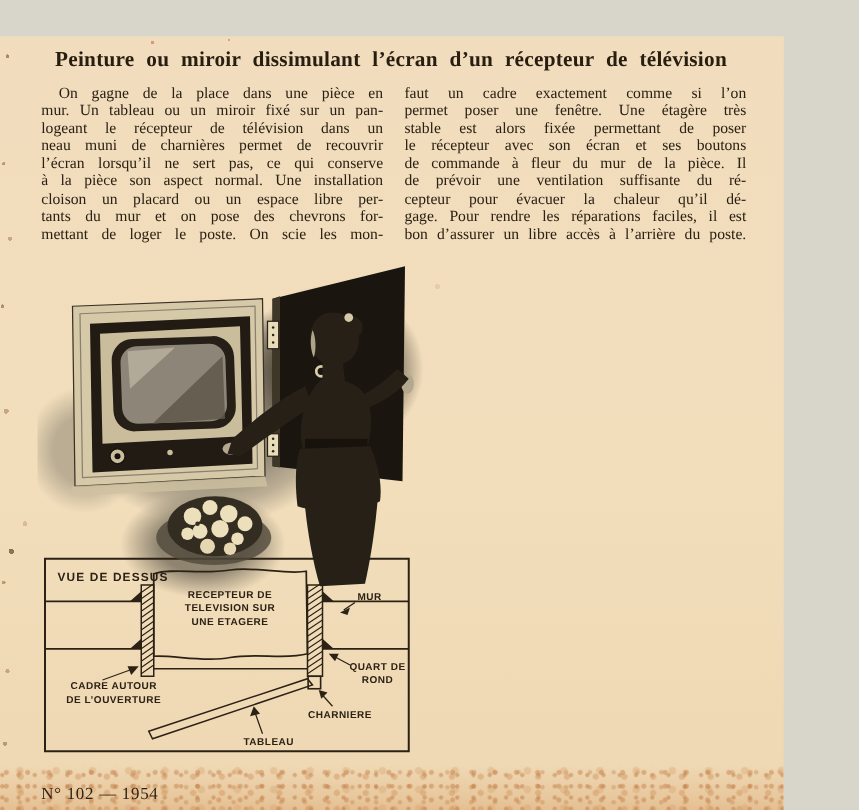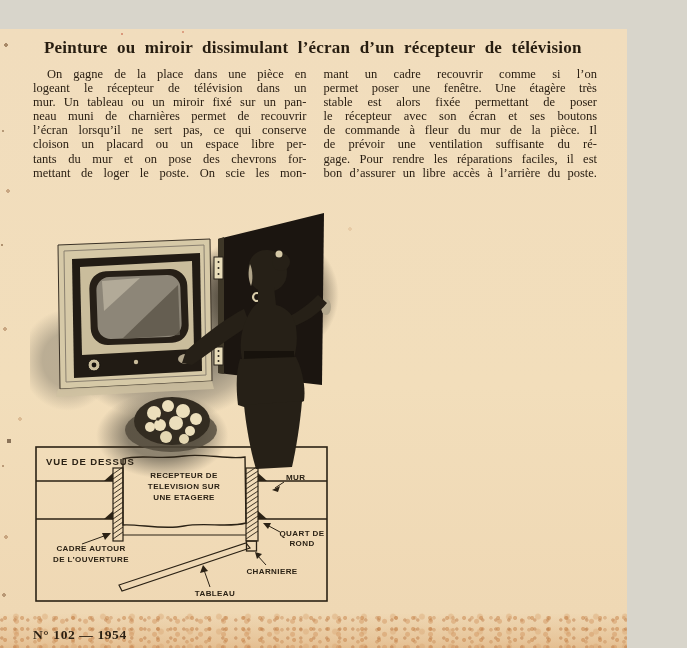--- a/index.html
+++ b/index.html
@@ -48,21 +48,21 @@
       radial-gradient(ellipse 46% 44% at 44% 44%, rgba(146,137,119,.95) 0 45%, rgba(146,137,119,.55) 63%, rgba(146,137,119,0) 78%),
       radial-gradient(ellipse 28% 22% at 42% 84%, rgba(118,110,94,.8) 0 40%, rgba(118,110,94,0) 75%),
       radial-gradient(ellipse 20% 26% at 12% 55%, rgba(150,141,122,.6) 0 40%, rgba(150,141,122,0) 75%);
     z-index:1;
   }
   .photo{position:absolute;left:38px;top:180px;width:300px;height:266px;z-index:3;}
   .diagram{position:absolute;left:34px;top:415px;width:297px;height:161px;z-index:2;}
   .dlabel{font-family:"Liberation Sans",sans-serif;font-weight:bold;font-size:8px;fill:#2b2215;letter-spacing:.4px;}
   .dlabel-big{font-family:"Liberation Sans",sans-serif;font-weight:bold;font-size:9.5px;fill:#2b2215;letter-spacing:.9px;}
   .dline{stroke:#2b2215;fill:none;}
-  .footer-left{position:absolute;left:33px;top:598px;font-weight:bold;font-size:13.5px;letter-spacing:.6px;color:#2a1f12;z-index:5;text-align:center;}
+  .footer-left{position:absolute;left:33px;top:598px;font-weight:normal;font-size:13.5px;letter-spacing:.6px;color:#2a1f12;z-index:5;text-align:center;}
   .footer-right{position:absolute;right:38px;top:631px;font-weight:bold;font-size:13px;color:#2a1f12;z-index:5;}
   .stain-bottom{
     position:absolute;left:0;right:0;top:584px;height:59px;pointer-events:none;z-index:4;
     background-image:
       radial-gradient(circle at 30% 45%, rgba(198,130,72,.5) 0 1.6px, transparent 2.4px),
       radial-gradient(circle at 72% 64%, rgba(208,146,92,.45) 0 2px, transparent 3px),
       radial-gradient(circle at 14% 78%, rgba(180,108,54,.42) 0 1.3px, transparent 2.1px),
       radial-gradient(circle at 55% 24%, rgba(216,164,112,.4) 0 2.4px, transparent 3.6px),
       radial-gradient(circle at 84% 40%, rgba(190,122,66,.35) 0 1.4px, transparent 2.2px),
       linear-gradient(to bottom, rgba(222,178,126,0) 0%, rgba(216,160,104,.28) 45%, rgba(213,152,94,.55) 78%, rgba(222,172,120,.75) 100%);
@@ -74,35 +74,37 @@
 <body>
 
 <div class="page">
   <div class="speckles"></div>
 
   <h1 class="title">Peinture ou miroir dissimulant l’écran d’un récepteur de télévision</h1>
 
   <div class="columns">
     <div class="col">
       <div class="tline indent">On gagne de la place dans une pièce en</div>
+      <div class="tline">mur. Un tableau ou un miroir fixé sur un pan-</div>
       <div class="tline">logeant le récepteur de télévision dans un</div>
-      <div class="tline">mur. Un tableau ou un miroir fixé sur un pan-</div>
       <div class="tline">neau muni de charnières permet de recouvrir</div>
       <div class="tline">l’écran lorsqu’il ne sert pas, ce qui conserve</div>
+      <div class="tline">à la pièce son aspect normal. Une installation</div>
       <div class="tline">cloison un placard ou un espace libre per-</div>
       <div class="tline">tants du mur et on pose des chevrons for-</div>
       <div class="tline">mettant de loger le poste. On scie les mon-</div>
     </div>
     <div class="col">
-      <div class="tline">mant un cadre recouvrir comme si l’on</div>
+      <div class="tline">faut un cadre exactement comme si l’on</div>
       <div class="tline">permet poser une fenêtre. Une étagère très</div>
       <div class="tline">stable est alors fixée permettant de poser</div>
       <div class="tline">le récepteur avec son écran et ses boutons</div>
       <div class="tline">de commande à fleur du mur de la pièce. Il</div>
       <div class="tline">de prévoir une ventilation suffisante du ré-</div>
+      <div class="tline">cepteur pour évacuer la chaleur qu’il dé-</div>
       <div class="tline">gage. Pour rendre les réparations faciles, il est</div>
       <div class="tline">bon d’assurer un libre accès à l’arrière du poste.</div>
     </div>
   </div>
 
   <div class="vignette"></div>
   <svg class="photo" viewBox="0 0 300 266" aria-hidden="true">
 
     <g>
       <polygon points="20,36 172,30 174,172 22,180" fill="#d6c9a7" stroke="#3a3126" stroke-width="1"></polygon>

